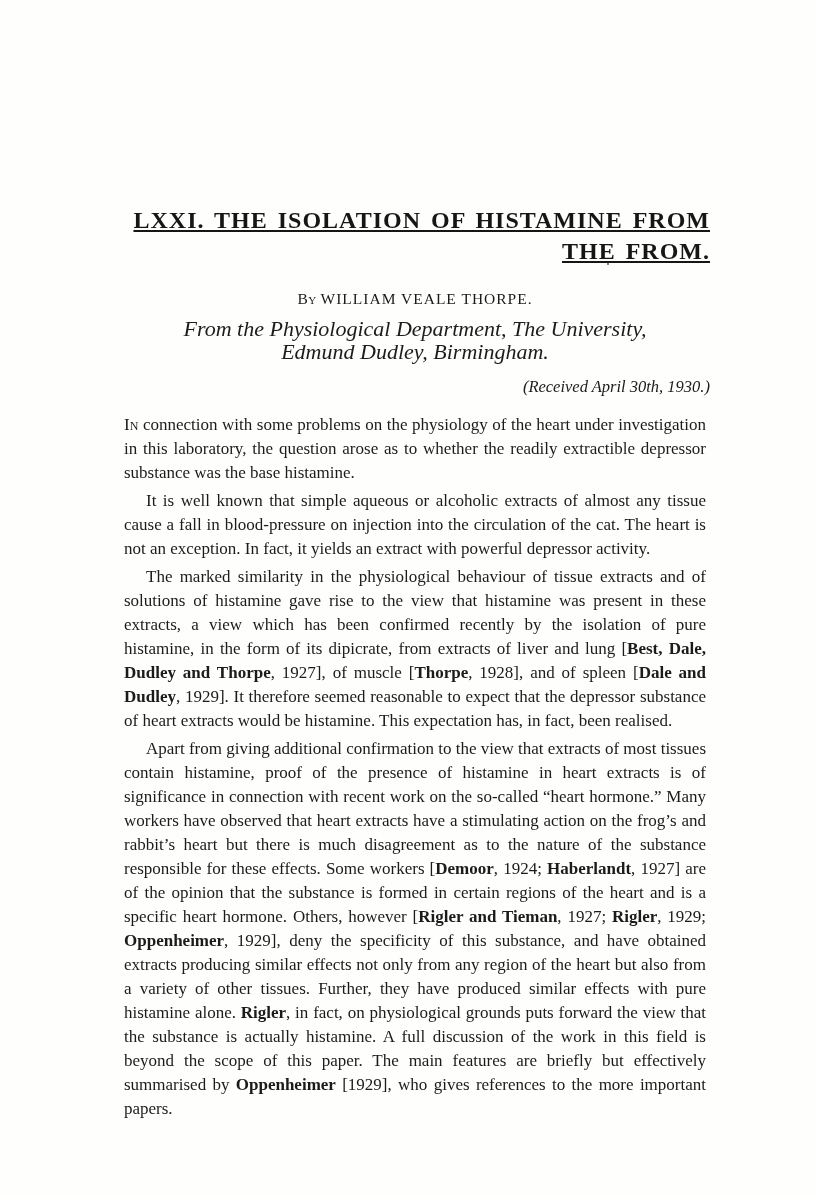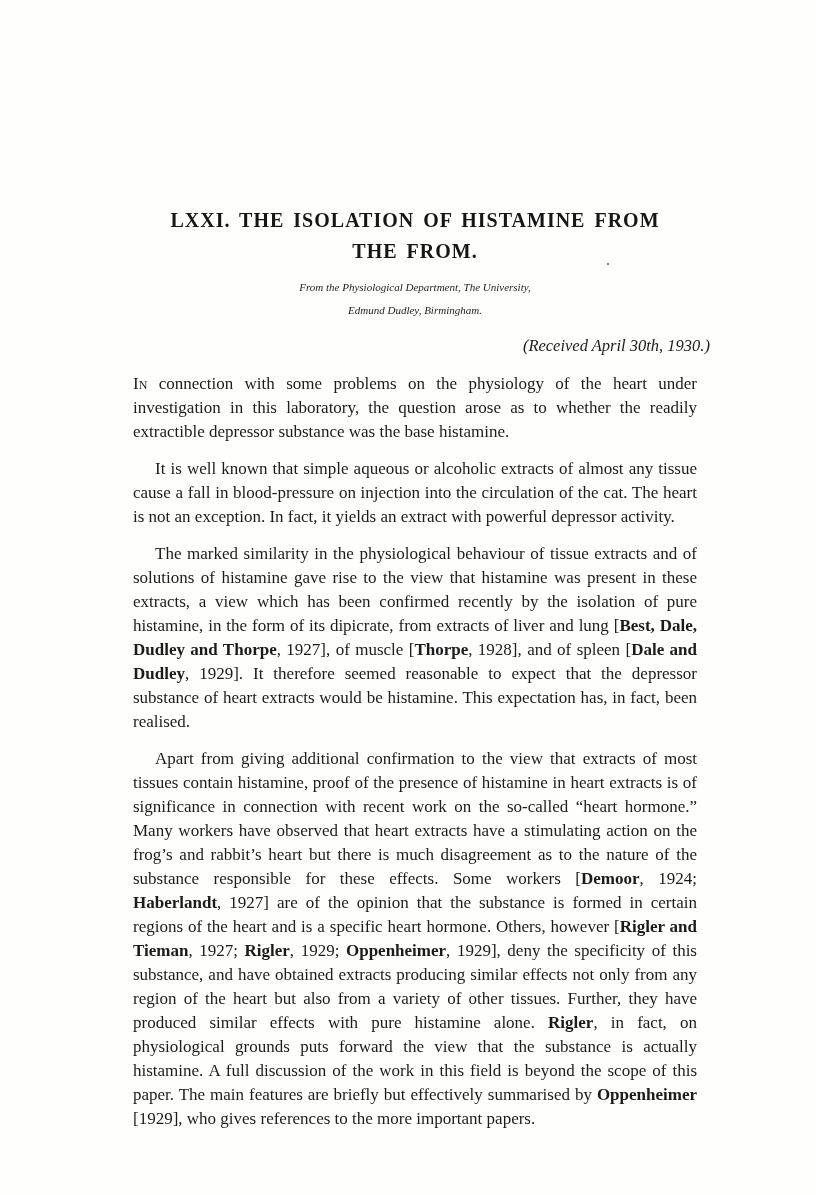--- a/index.html
+++ b/index.html
@@ -14,60 +14,61 @@
     overflow: hidden;
     margin: 0;
   }
   .content {
     position: absolute;
     left: 120px;
     top: 205px;
     width: 590px;
   }
   .title {
-    font-size: 20px;
+    font-size: 24px;
     font-weight: bold;
-    text-align: center;
+    text-align: right;
     letter-spacing: 1px;
     word-spacing: 3px;
     line-height: 31px;
     color: #161616;
+    text-decoration: underline;
   }
   .byline {
     margin-top: 23px;
     text-align: center;
     font-size: 15.5px;
     color: #1a1a1a;
   }
   .byline .prefix { font-variant: small-caps; letter-spacing: 0.5px; }
   .byline .name { letter-spacing: 1px; }
   .affiliation {
     margin-top: 9px;
     font-style: italic;
-    font-size: 11px;
+    font-size: 22px;
     line-height: 23px;
     text-align: center;
     color: #1c1c1c;
     font-family: Liberation Serif, serif;
   }
   .received {
     margin-top: 14px;
     font-style: italic;
     font-size: 16.5px;
     text-align: right;
     color: #1c1c1c;
   }
   .body-text {
     margin-top: 16px;
     font-size: 17px;
     line-height: 24px;
     text-align: justify;
     color: #1b1b1b;
   }
-  .body-text p { margin: 13px; }
+  .body-text p { margin: 4px; }
   .body-text p.indent { text-indent: 22px; }
   .smallcaps { font-variant: small-caps; }
   .bold-name { font-weight: bold; }
   .artifact-dot {
     position: absolute;
     left: 487px;
     top: 58px;
     width: 2px;
     height: 2px;
     background: #555;
@@ -78,20 +79,24 @@
 <body>
 
 <div class="page">
   <div class="content">
 
     <h1 class="title">
       <span>LXXI. THE ISOLATION OF HISTAMINE FROM</span><br>
       <span>THE FROM.</span>
     </h1>
 
+    <div class="byline">
+      <span class="prefix">By</span>
+      <span class="name">WILLIAM VEALE THORPE.</span>
+    </div>
 
     <div class="artifact-dot"></div>
 
     <div class="affiliation">
       <span>From the Physiological Department, The University,</span><br>
       <span>Edmund Dudley, Birmingham.</span>
     </div>
 
     <div class="received">(Received April 30th, 1930.)</div>
 

